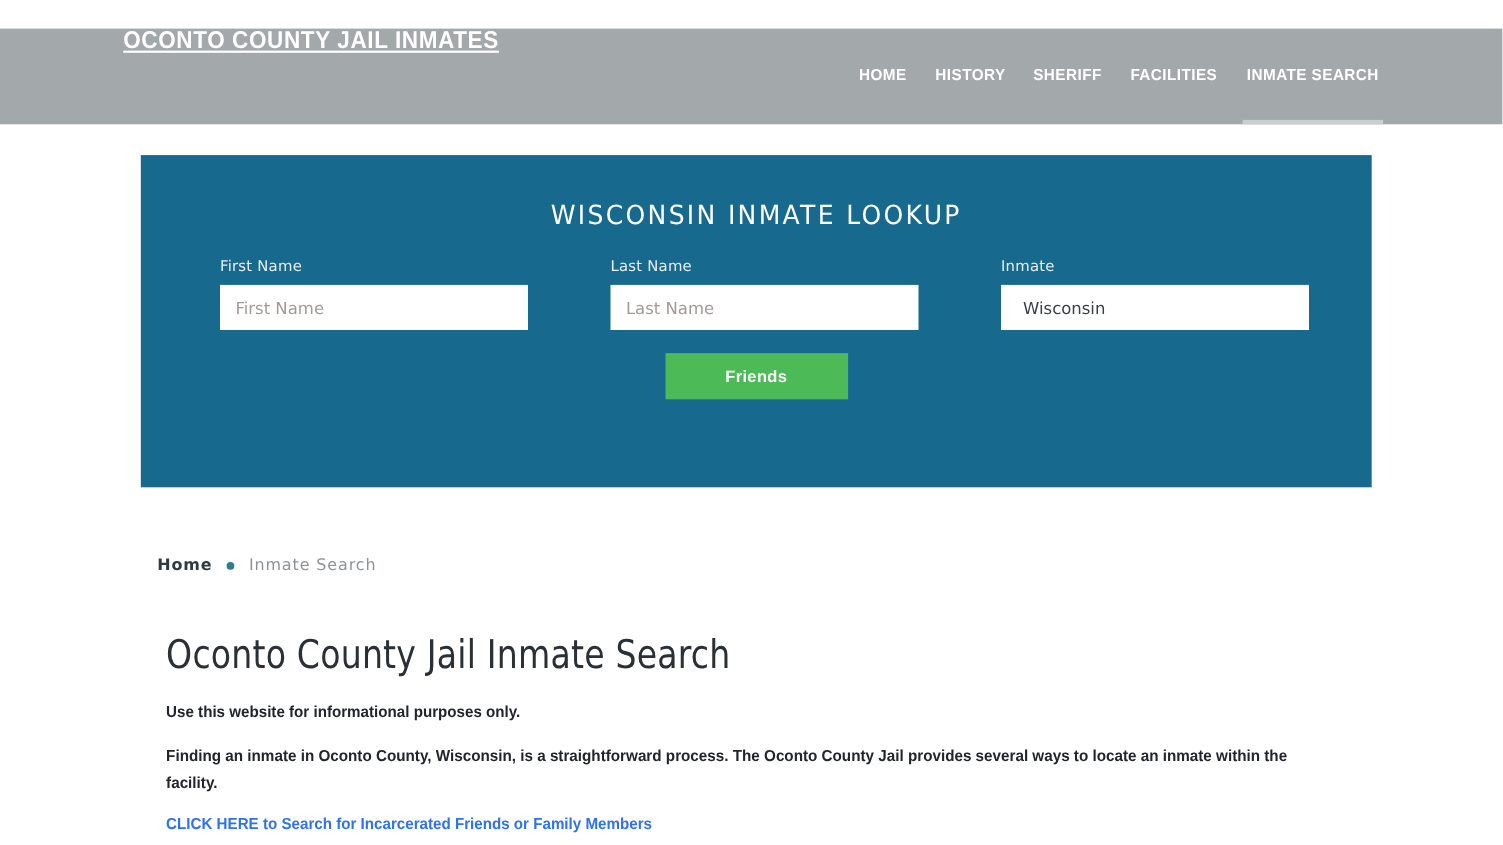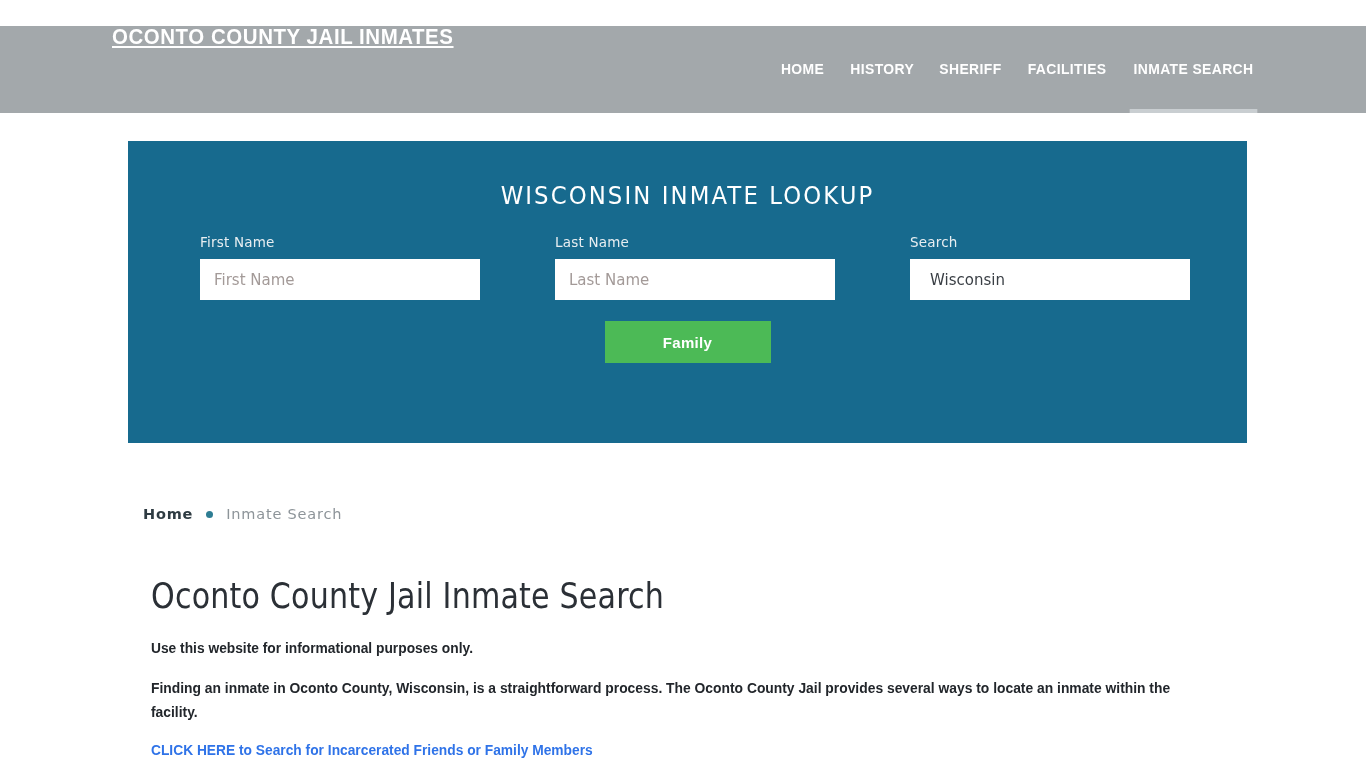--- a/index.html
+++ b/index.html
@@ -250,27 +250,27 @@
       <label class="field-label">First Name</label>
       <input class="field-input" type="text" placeholder="First Name" style="">
     </div>
 
     <div class="field field-last">
       <label class="field-label">Last Name</label>
       <input class="field-input" type="text" placeholder="Last Name" style="">
     </div>
 
     <div class="field field-state">
-      <label class="field-label">Search</label>
+      <label class="field-label">Inmate</label>
       <input class="field-input" type="text" value="Wisconsin" style="">
     </div>
   </div>
 
   <div class="search-btn-wrap">
-    <button class="search-btn">Family</button>
+    <button class="search-btn">Friends</button>
   </div>
 </section>
 
 <div class="breadcrumb">
   <a class="crumb-link" href="#">Home</a>
   <span class="crumb-dot"></span>
   <span class="crumb-current">Inmate Search</span>
 </div>
 
 <main class="content">

